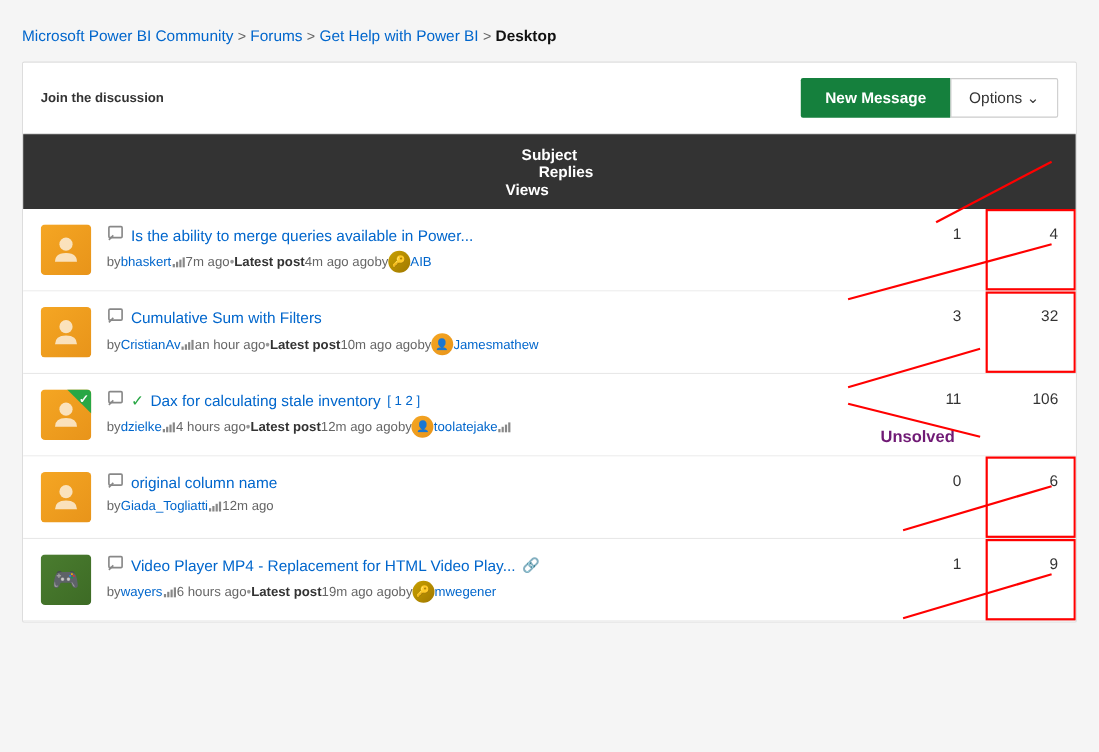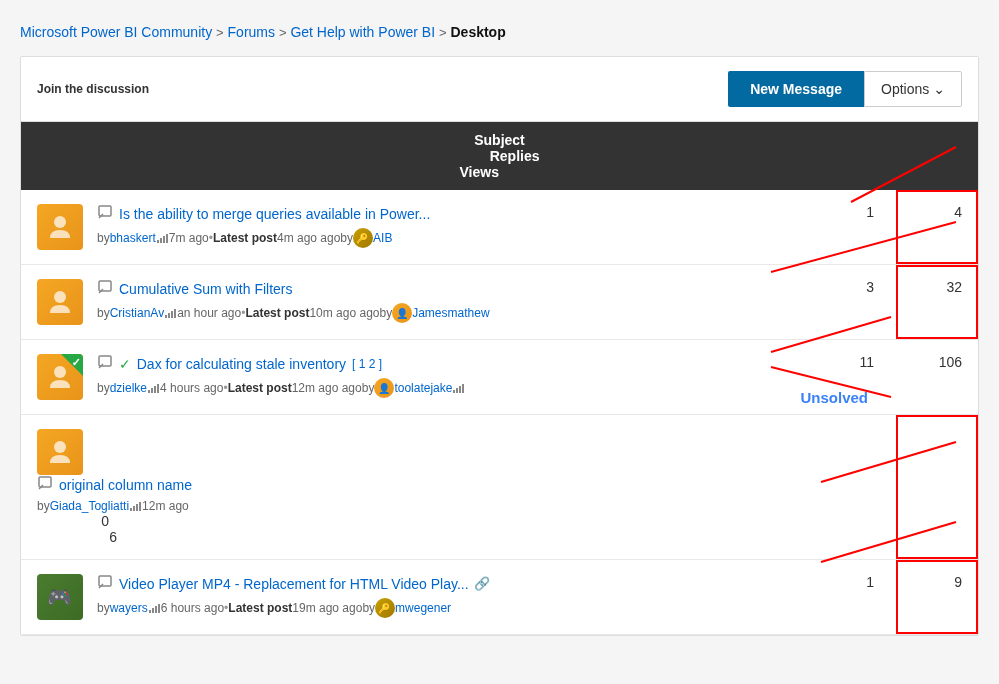--- a/index.html
+++ b/index.html
@@ -29,21 +29,21 @@
     .forum-title {
       font-weight: 700;
       font-size: 12px;
     }
     .header-actions {
       display: flex;
       align-items: center;
       gap: 0;
     }
     .btn-new-message {
-      background: #0369a1;
+      background: #15803d;
       color: #fff;
       border: none;
       padding: 10px 22px;
       font-size: 14px;
       font-weight: 600;
       cursor: pointer;
       border-radius: 2px 0 0 2px;
     }
     .btn-options {
       background: #fff;
@@ -362,23 +362,23 @@
             <span class="signal-bars">
               <span></span>
               <span></span>
               <span></span>
               <span></span>
             </span>
           </div>
         </div>
         <div class="thread-replies">11</div>
         <div class="thread-views">106</div>
-        <span style="position: absolute; color: #3b82f6; font-size: 15px; font-weight: 600; right: 110px; bottom: 8px; pointer-events: none;">Unsolved</span>
+        <span style="position: absolute; color: #701a75; font-size: 15px; font-weight: 600; right: 110px; bottom: 8px; pointer-events: none;">Unsolved</span>
       </div>
-      <div class="thread-row" style="position: relative; flex-direction: column;">
+      <div class="thread-row" style="position: relative;">
         <div class="thread-avatar" style="position: relative;">
           <div class="avatar-orange">
             <svg width="30" height="30" viewBox="0 0 30 30">
               <circle cx="15" cy="10" r="6" fill="rgba(255,255,255,0.7)"></circle>
               <path d="M5 26 Q5 18 15 18 Q25 18 25 26" fill="rgba(255,255,255,0.7)"></path>
             </svg>
           </div>
         </div>
         <div class="thread-content">
           <div class="thread-title">

